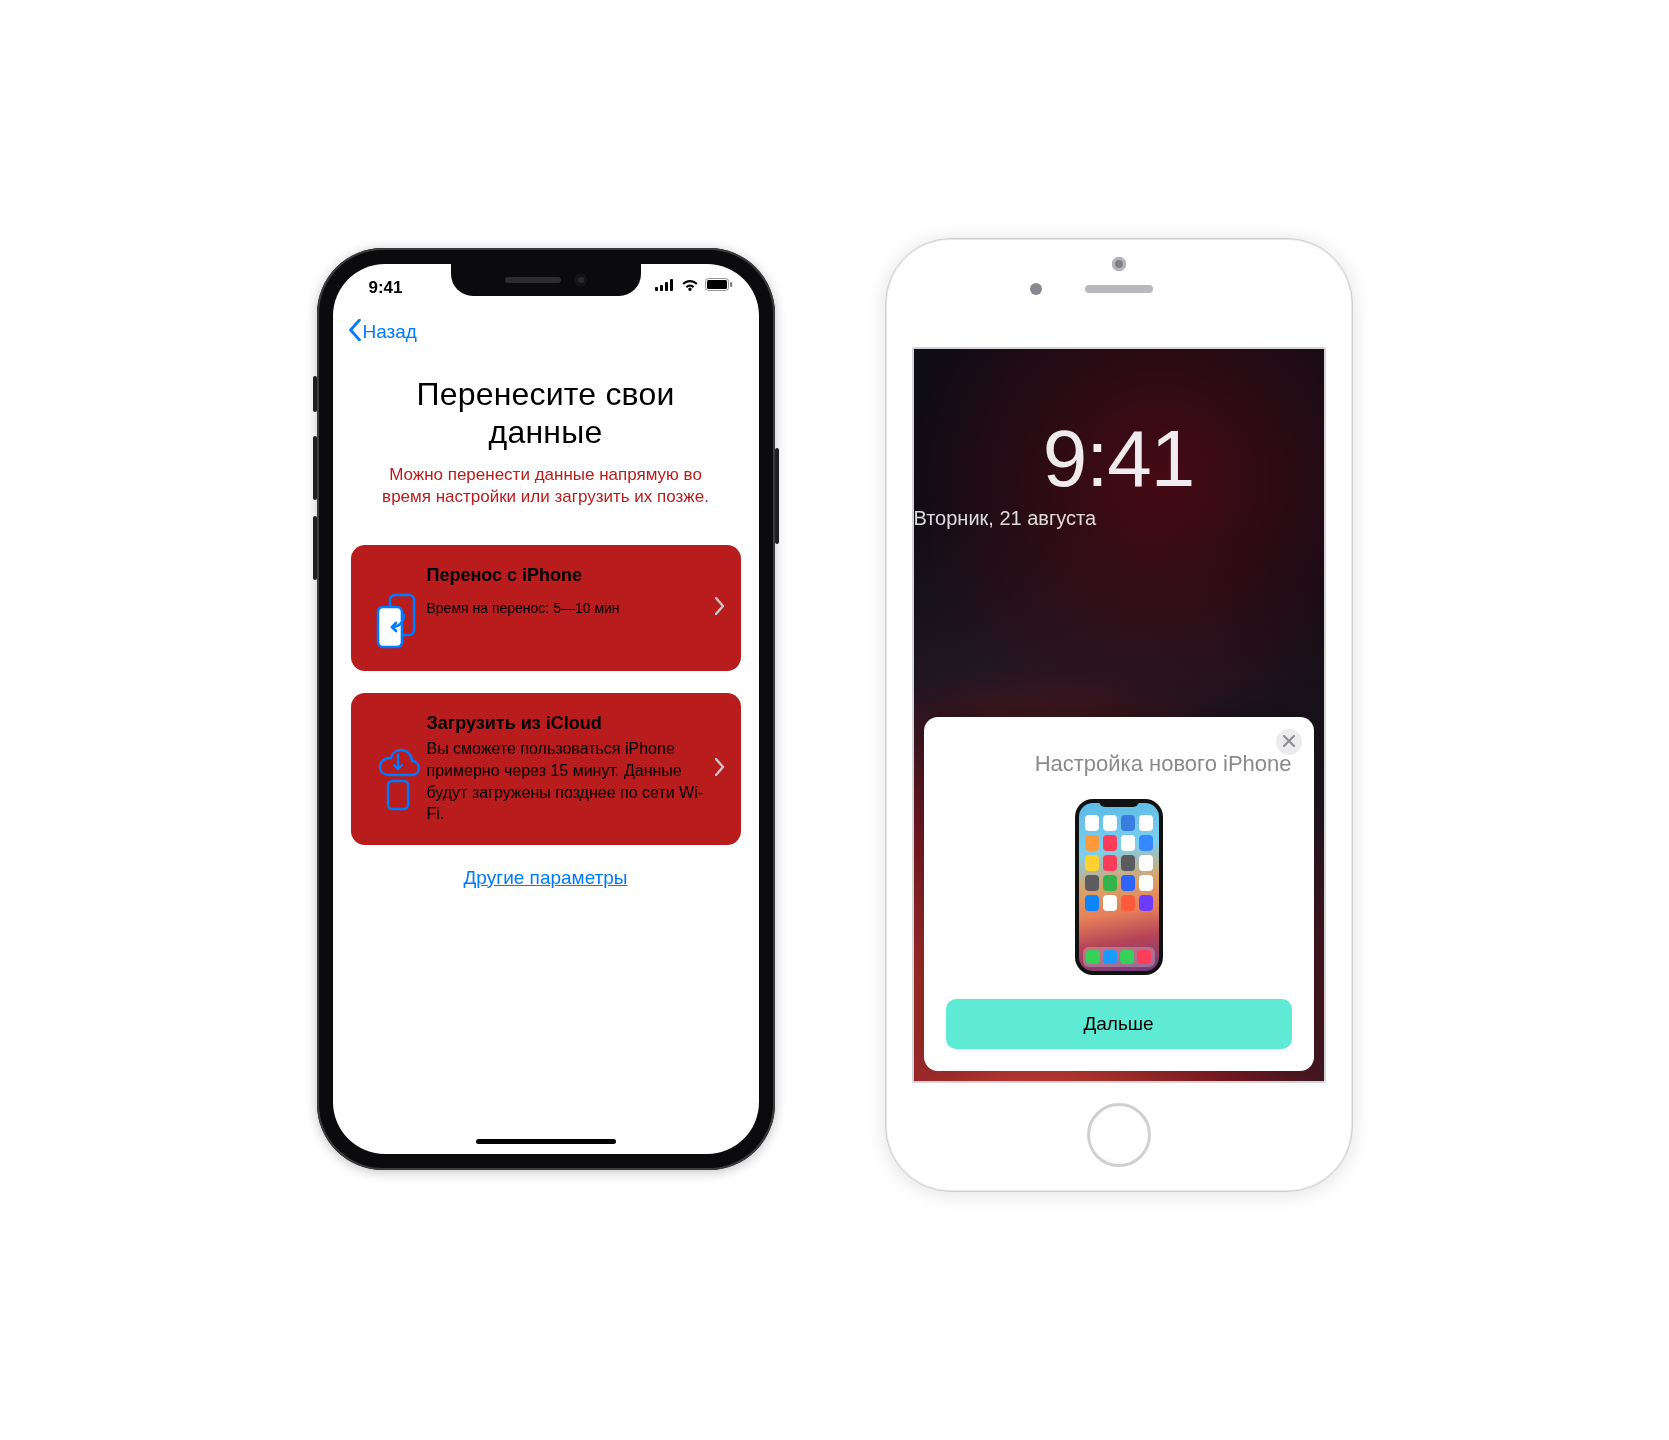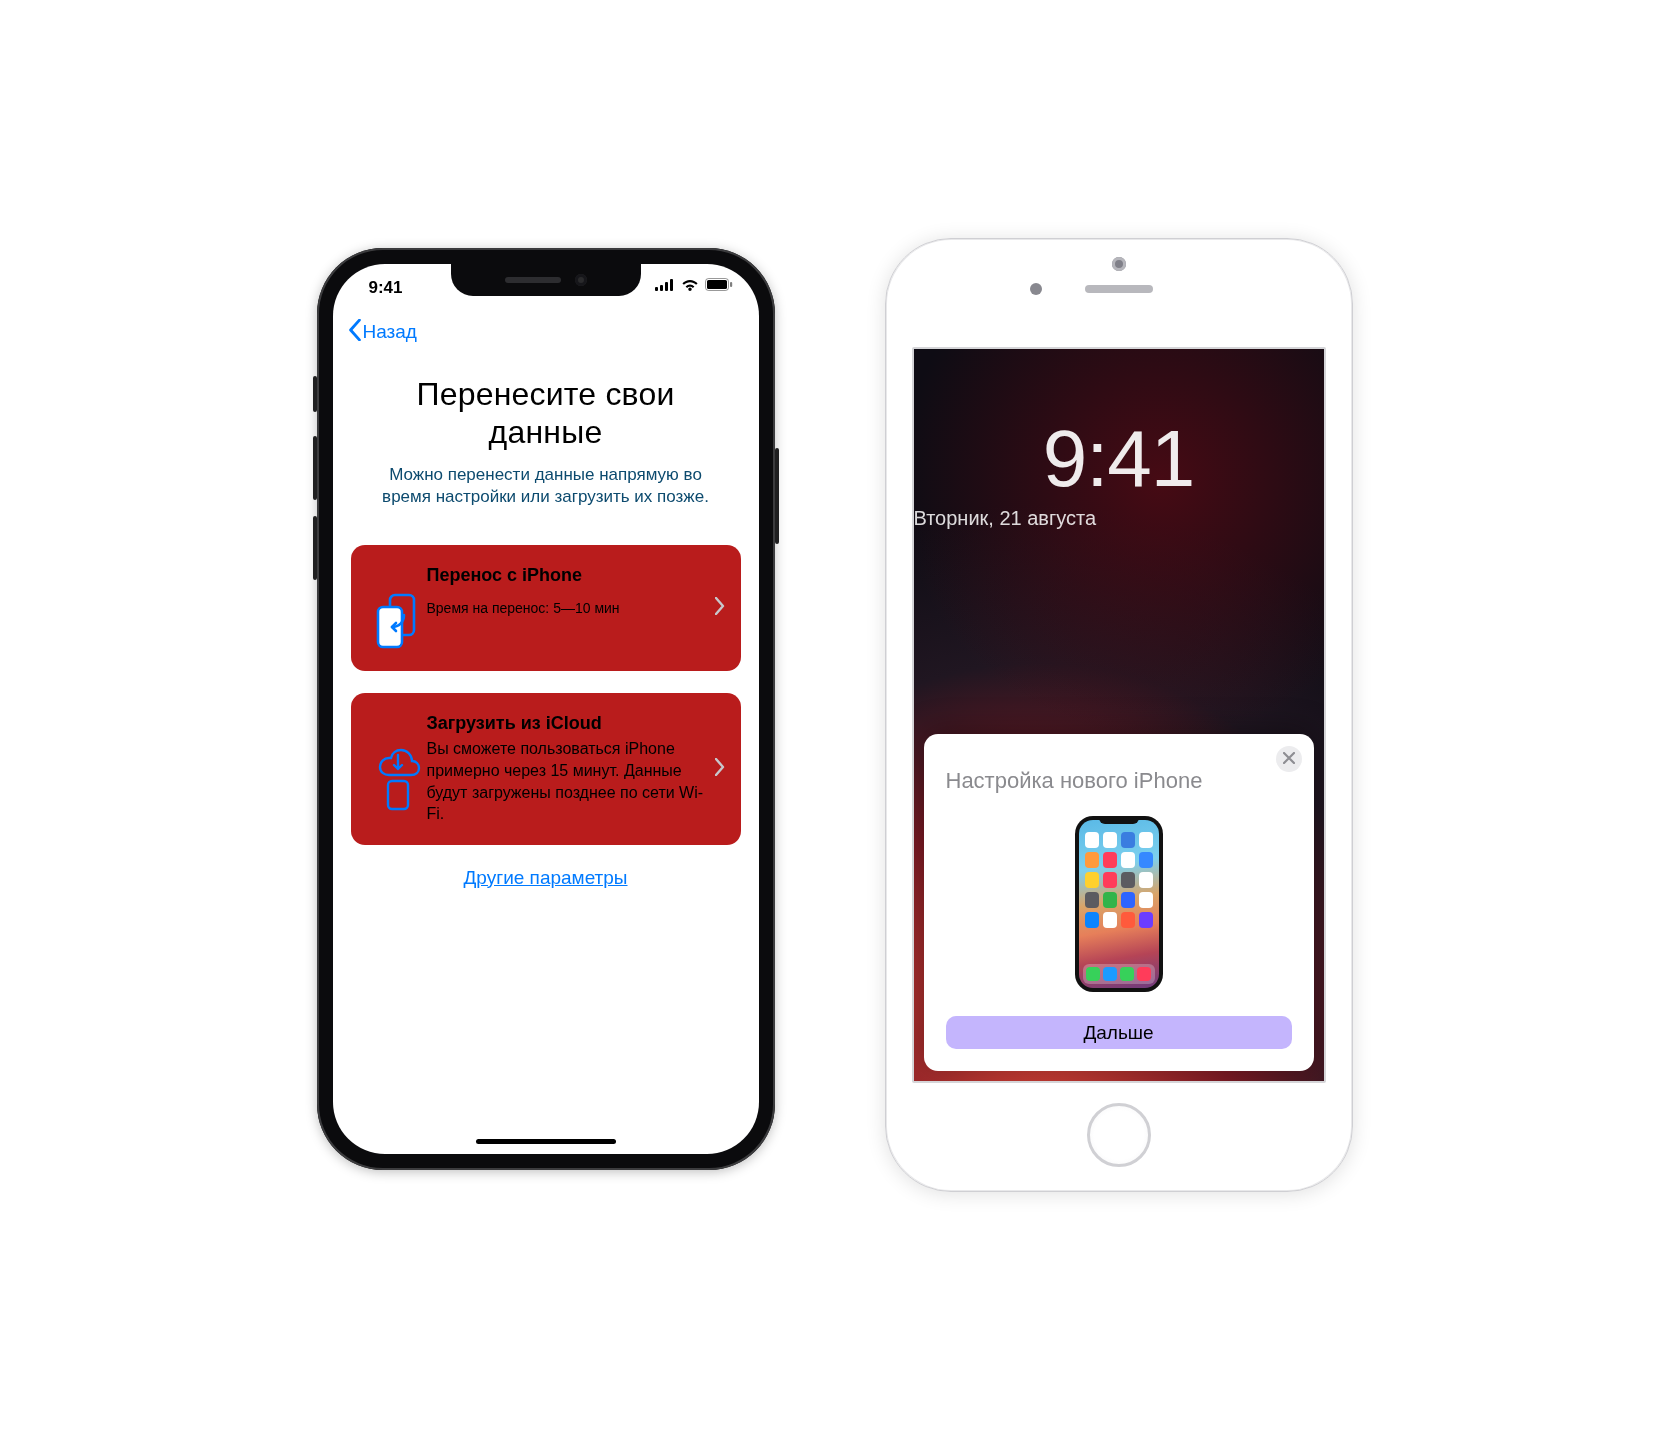--- a/index.html
+++ b/index.html
@@ -125,21 +125,21 @@
     font-weight: 400;
     text-align: center;
     margin: 24px 10px 12px 10px;
     color: #000;
     letter-spacing: 0.2px;
   }
   .subtitle {
     text-align: center;
     font-size: 17px;
     line-height: 1.35;
-    color: #0c4a6e;
+    color: #b91c1c;
     margin: 0 16px 36px 16px;
   }
 
   .option-card {
     background: #b91c1c;
     border-radius: 14px;
     padding: 20px 16px 20px 18px;
     display: flex;
     align-items: flex-start;
     margin-bottom: 22px;
@@ -289,21 +289,21 @@
     height: 26px;
     border-radius: 50%;
     background: #ececee;
     color: #8e8e93;
     display: flex;
     align-items: center;
     justify-content: center;
     cursor: pointer;
   }
   .sheet .sh-title {
-    text-align: left;
+    text-align: right;
     font-size: 22px;
     color: #8a8a8e;
     font-weight: 400;
     margin-bottom: 16px;
   }
   .sheet .sh-body {
     text-align: center;
     font-size: 16px;
     line-height: 1.4;
     color: #000;
@@ -355,23 +355,23 @@
     border-radius: 6px;
     display: flex;
     justify-content: space-around;
     align-items: center;
     padding: 0 2px;
   }
   .mp-dock .mp-ic { width: 14px; height: 14px; }
 
   .sheet .continue {
     width: 100%;
-    height: 33px;
+    height: 50px;
     border-radius: 10px;
-    background: #c4b5fd;
+    background: #5eead4;
     color: #000;
     font-size: 19px;
     display: flex;
     align-items: center;
     justify-content: center;
     cursor: pointer;
   }
 
   .home-btn {
     margin-top: 20px;

